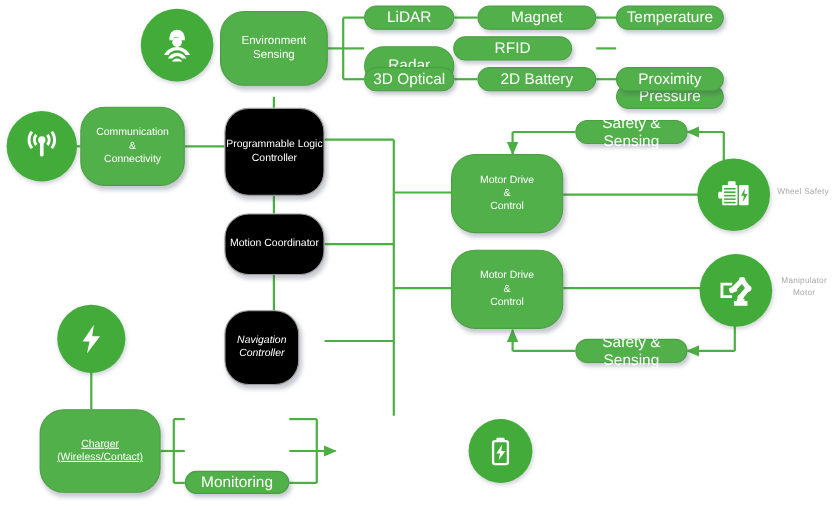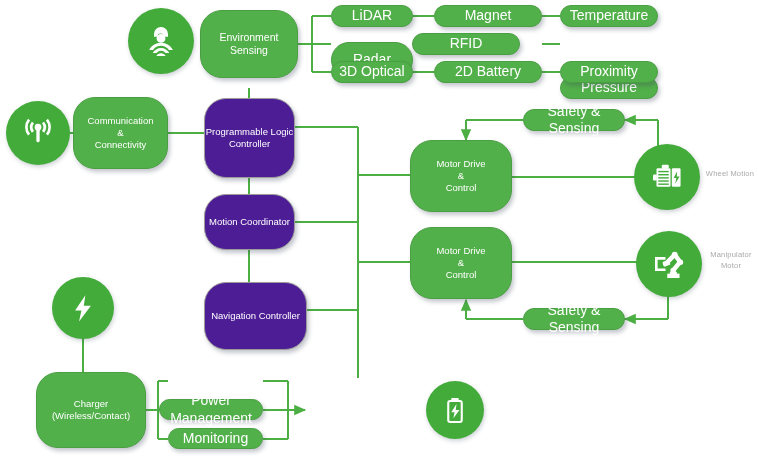--- a/index.html
+++ b/index.html
@@ -1,21 +1,21 @@
 <!DOCTYPE html>
 <html><head>
 <meta charset="utf-8">
 <style>
   html,body{margin:0;padding:0;background:#ffffff;}
   body{font-family:"Liberation Sans",sans-serif;}
   #stage{position:relative;width:758px;height:460px;overflow:hidden;background:#fff;}
   #wires{position:absolute;left:0;top:0;width:758px;height:460px;}
   .node{position:absolute;box-sizing:border-box;display:flex;align-items:center;justify-content:center;text-align:center;color:#ffffff;line-height:1.25;}
   .green{background:#52b04a;border:1px solid #4a9f43;box-shadow:2px 3px 4px rgba(60,70,90,.30);}
-  .grey{background:#4c1d95;border:1px solid #9b9b9b;box-shadow:2px 3px 4px rgba(60,70,90,.30);}
+  .grey{background:#000000;border:1px solid #9b9b9b;box-shadow:2px 3px 4px rgba(60,70,90,.30);}
   .rbox{border-radius:22px;}
   .pill{border-radius:999px;}
   .circle{position:absolute;border-radius:50%;background:#43ab3a;box-shadow:1px 2px 4px rgba(60,70,90,.25);display:flex;align-items:center;justify-content:center;}
   .sidelabel{position:absolute;color:#a9a9a9;font-size:7.5px;text-align:center;line-height:1.45;letter-spacing:.2px;}
   .t11{font-size:10.5px;}
   .t10{font-size:9.5px;}
   .t9{font-size:14px;}
 </style>
 </head>
 <body>
@@ -152,21 +152,21 @@
 Connectivity</span>
   </div>
 
   <div class="node grey rbox t10" style="left:204px;top:98px;width:91px;height:80px;">
     <span style="white-space:pre-line;">Programmable Logic
 Controller</span>
   </div>
   <div class="node grey rbox t10" style="left:204px;top:194px;width:91px;height:56px;">
     <span style="white-space:pre-line;">Motion Coordinator</span>
   </div>
-  <div class="node grey rbox t10" style="left:204px;top:282px;width:103px;height:68px;">
+  <div class="node grey rbox t10" style="left:204px;top:282px;width:68px;height:68px;font-style:italic;">
     <span style="white-space:pre-line;">Navigation Controller</span>
   </div>
 
   <div class="node green rbox t10" style="left:410px;top:140px;width:102px;height:72px;">
     <span style="white-space:pre-line;" id="md1">Motor Drive<br>&amp;<br>Control</span>
   </div>
   <div class="node green pill t9" style="left:523px;top:109px;width:102px;height:22px;">
     <span>Safety &amp; Sensing</span>
   </div>
   <div class="circle" style="left:634px;top:144px;width:66px;height:66px;">
@@ -177,21 +177,21 @@
       <rect x="14" y="17" width="12" height="1.6" fill="#43ab3a"></rect>
       <rect x="14" y="20.6" width="12" height="1.6" fill="#43ab3a"></rect>
       <rect x="14" y="24.2" width="12" height="1.6" fill="#43ab3a"></rect>
       <rect x="14" y="27.8" width="12" height="1.6" fill="#43ab3a"></rect>
       <rect x="14" y="31.4" width="12" height="1.6" fill="#43ab3a"></rect>
       <rect x="29.5" y="14" width="10" height="21" rx="1.4" fill="#fff"></rect>
       <path d="M35.6 17.5 L31.6 25.2 h3.1 l-1.4 6.6 l5.1 -8.4 h-3.2 z" fill="#43ab3a"></path>
     </svg>
   </div>
   <div class="sidelabel" style="left:702px;top:169px;width:56px;">
-    <span>Wheel Motion</span>
+    <span>Wheel Safety</span>
   </div>
 
   <div class="node green rbox t10" style="left:410px;top:227px;width:102px;height:72px;">
     <span style="white-space:pre-line;" id="md2">Motor Drive<br>&amp;<br>Control</span>
   </div>
   <div class="node green pill t9" style="left:523px;top:308px;width:102px;height:22px;">
     <span>Safety &amp; Sensing</span>
   </div>
   <div class="circle" style="left:636px;top:231px;width:66px;height:66px;">
     <svg width="42" height="42" viewBox="0 0 48 48" aria-hidden="true">
@@ -211,27 +211,24 @@
     <span>Manipulator</span><br>
     <span>Motor</span>
   </div>
 
   <div class="circle" style="left:52px;top:277px;width:62px;height:62px;">
     <svg width="38" height="38" viewBox="0 0 48 48" aria-hidden="true">
       <path d="M27 8 L14 27 h8 l-3 14 L34 21 h-9 z" fill="#fff"></path>
     </svg>
   </div>
 
-  <div class="node green rbox t10" style="left:36px;top:372px;width:110px;height:76px;">
+  <div class="node green rbox t10" style="left:36px;top:372px;width:110px;height:76px;text-decoration:underline;">
     <span id="chg">Charger<br>(Wireless/Contact)</span>
   </div>
 
-  <div class="node green pill t9" style="left:159px;top:399px;width:104px;height:21px;">
-    <span>Power Management</span>
-  </div>
   <div class="node green pill t9" style="left:168px;top:428px;width:95px;height:21px;">
     <span>Monitoring</span>
   </div>
 
 
   <div class="circle" style="left:426px;top:381px;width:58px;height:58px;">
     <svg width="36" height="36" viewBox="0 0 48 48" aria-hidden="true">
       <rect x="19" y="8" width="10" height="4" rx="1.2" fill="#fff"></rect>
       <rect x="15" y="12" width="18" height="28" rx="2.6" fill="none" stroke="#fff" stroke-width="2.8"></rect>
       <path d="M26 16 L19 27 h4.4 l-1.6 8 L30 24 h-5 z" fill="#fff"></path>

